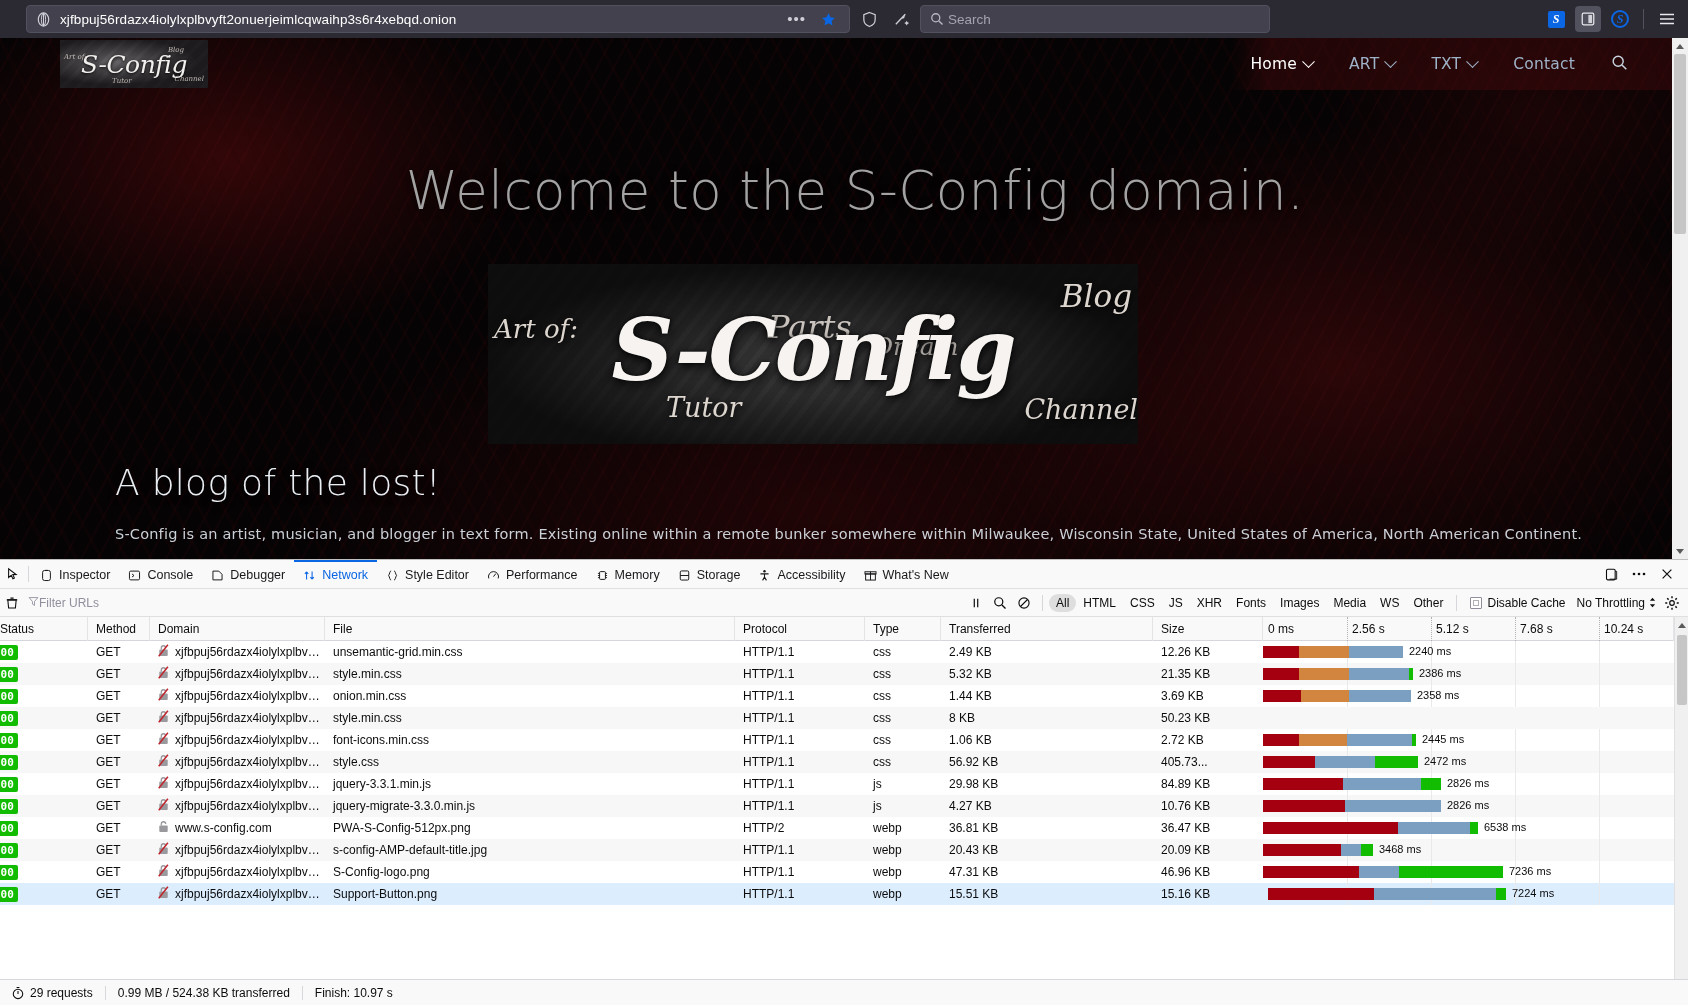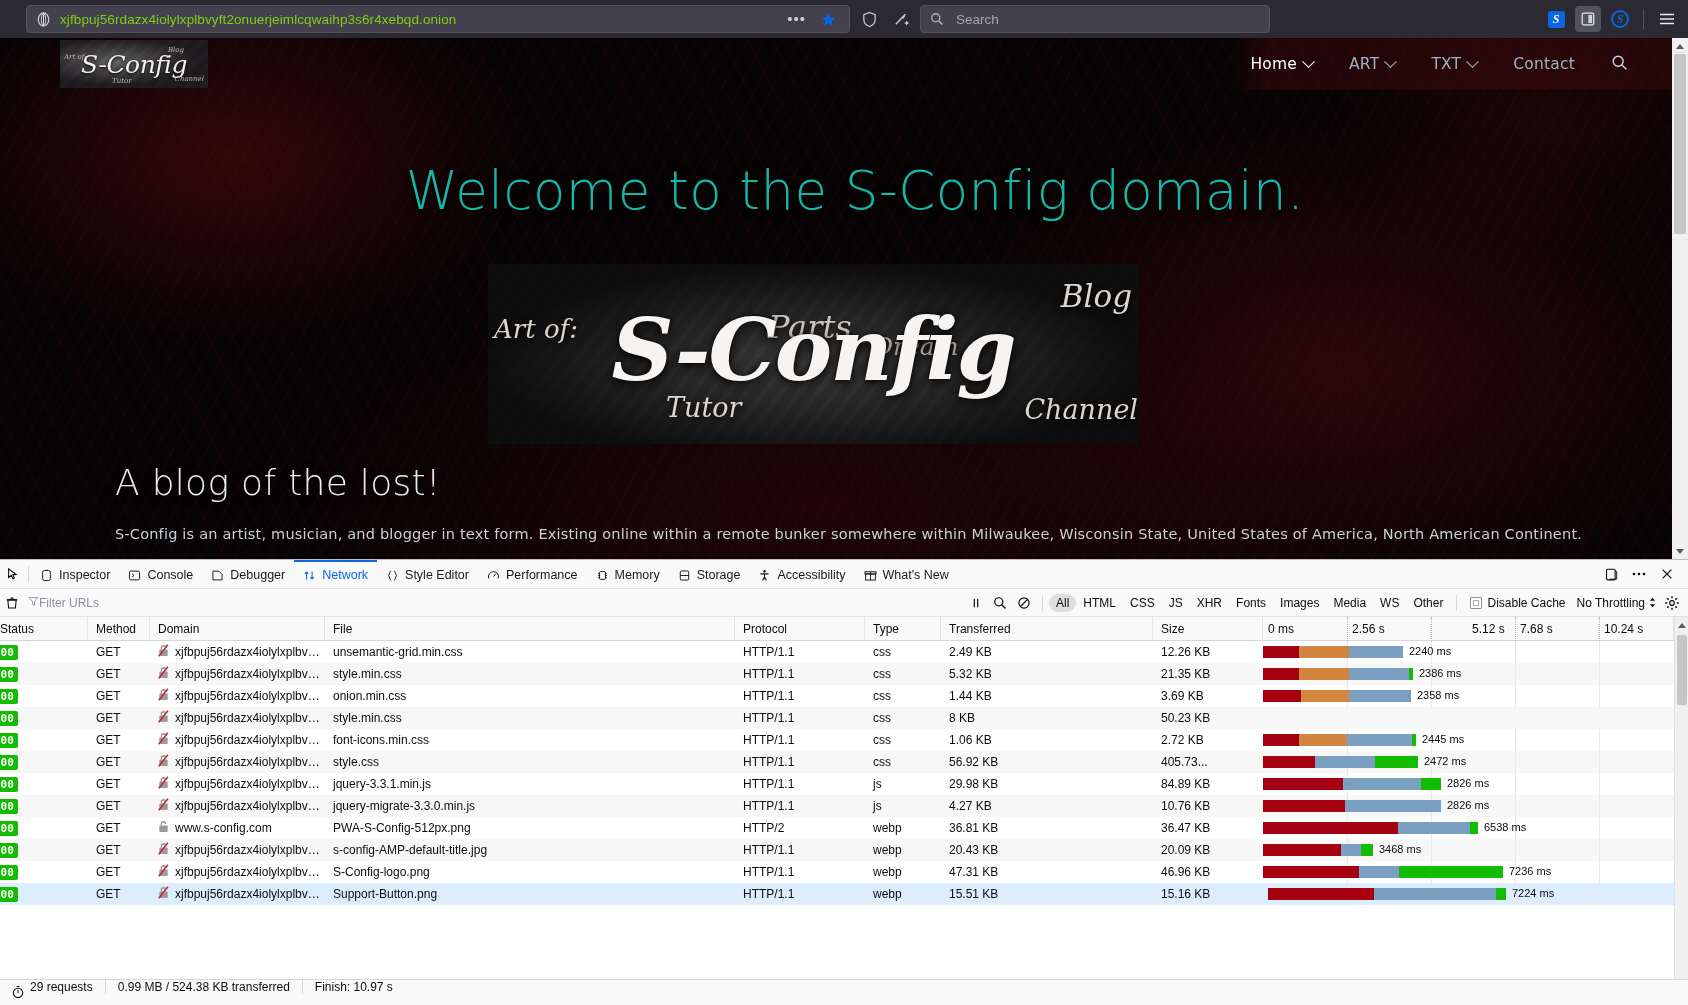--- a/index.html
+++ b/index.html
@@ -15,33 +15,33 @@
   .browser-chrome {
     height: 38px; background: #2b2a33;
     display: flex; align-items: center; padding: 0 8px 0 26px; gap: 6px;
   }
   .urlbar {
     flex: 0 0 824px; height: 28px; background: #42414d;
     border: 1px solid #52525e; border-radius: 4px;
     display: flex; align-items: center; padding: 0 8px; gap: 9px;
   }
   .urlbar-text {
-    flex: 1; color: #84cc16; font-size: 13.5px; letter-spacing: .1px;
+    flex: 1; color: #ffffff; font-size: 13.5px; letter-spacing: .1px;
     white-space: nowrap; overflow: hidden;
   }
   .icon-btn {
     width: 26px; height: 26px; display: flex; align-items: center;
     justify-content: center; border-radius: 4px; flex: 0 0 auto;
   }
   .icon-btn svg { display: block; }
   .dots { color: #cfcfd8; font-size: 15px; letter-spacing: 1px; line-height: 8px; }
   .searchbar {
     flex: 0 0 350px; height: 28px; background: #42414d;
     border: 1px solid #52525e; border-radius: 4px;
-    display: flex; align-items: center; padding: 0 8px; gap: 12px;
+    display: flex; align-items: center; padding: 0 8px; gap: 4px;
   }
   .searchbar-ph { color: #a5a3ad; font-size: 13.5px; }
   .chrome-spacer { flex: 1 1 auto; }
   .ext-badge {
     width: 17px; height: 17px; border-radius: 2px; background: #0a66e3;
     color: #fff; font-size: 12px; font-weight: bold; font-style: italic;
     display: flex; align-items: center; justify-content: center;
     font-family: "Liberation Serif", serif;
   }
   .ext-active { background: #52525e; border-radius: 4px; }
@@ -118,21 +118,21 @@
   .nav-item.active { color: #ffffff; }
   .chev {
     width: 9px; height: 9px; border-right: 1.6px solid currentColor;
     border-bottom: 1.6px solid currentColor; transform: rotate(45deg) translate(-2px,-2px);
   }
   .nav-search { padding: 0 10px 0 18px; color: #c9d6e2; }
 
   .hero-title {
     position: absolute; top: 122px; left: 0; right: 0; text-align: center;
     font-family: "DejaVu Sans", sans-serif; font-weight: 300;
-    font-size: 53px; color: #14b8a6; letter-spacing: .4px;
+    font-size: 53px; color: #a3a3a3; letter-spacing: .4px;
     text-shadow: 0 2px 10px rgba(0,0,0,.8); z-index: 3;
   }
   .hero-banner {
     position: absolute; top: 226px; left: 450px; width: 650px; height: 180px;
     background:
       radial-gradient(ellipse at 50% 55%, rgba(120,118,120,.40), rgba(14,13,14,.92) 70%),
       repeating-linear-gradient(128deg, rgba(96,94,96,.18) 0 5px, rgba(16,15,16,.55) 5px 14px),
       #0d0c0d;
     overflow: hidden; z-index: 3;
   }
@@ -291,21 +291,21 @@
   }
 
   .dt-scroll {
     width: 14px; background: #f0f0f0; display: flex; flex-direction: column;
     align-items: center; border-left: 1px solid #e0e0e2;
   }
   .dt-scroll .psb-thumb { position: relative; left: 0; width: 10px; height: 70px; margin-top: 2px; }
 
   .dt-status {
     height: 26px; background: #f9f9fa; border-top: 1px solid #d7d7db;
-    display: flex; align-items: flex-start; font-size: 12px; color: #0c0c0d; padding-left: 6px;
+    display: flex; align-items: center; font-size: 12px; color: #0c0c0d; padding-left: 6px;
   }
   .st-sep { width: 1px; height: 14px; background: #d7d7db; margin: 0 12px; }
 </style>
 </head>
 <body>
 
 <div class="browser-chrome">
 
   <div class="urlbar">
     <span class="icon-btn" style="width:16px;height:16px">
@@ -646,21 +646,21 @@
         <div class="c-size">Size</div>
         <div class="c-wf">
           <div class="wf-ticklines" id="wf-head-ticks">
               <span style="left: 84px;"></span>
               <span style="left: 168px;"></span>
               <span style="left: 252px;"></span>
               <span style="left: 336px;"></span>
             </div>
         <div class="head-tick" style="left: 0px;">0 ms</div>
             <div class="head-tick" style="left: 84px;">2.56 s</div>
-            <div class="head-tick" style="left: 168px; margin-left: 36px;">5.12 s</div>
+            <div class="head-tick" style="left: 168px;">5.12 s</div>
             <div class="head-tick" style="left: 252px;">7.68 s</div>
             <div class="head-tick" style="left: 336px;">10.24 s</div>
           </div>
       </div>
 
       <div id="rows">
           <div class="net-row">
     <div class="c-status">
       <span class="status-badge">200</span>
     </div>

